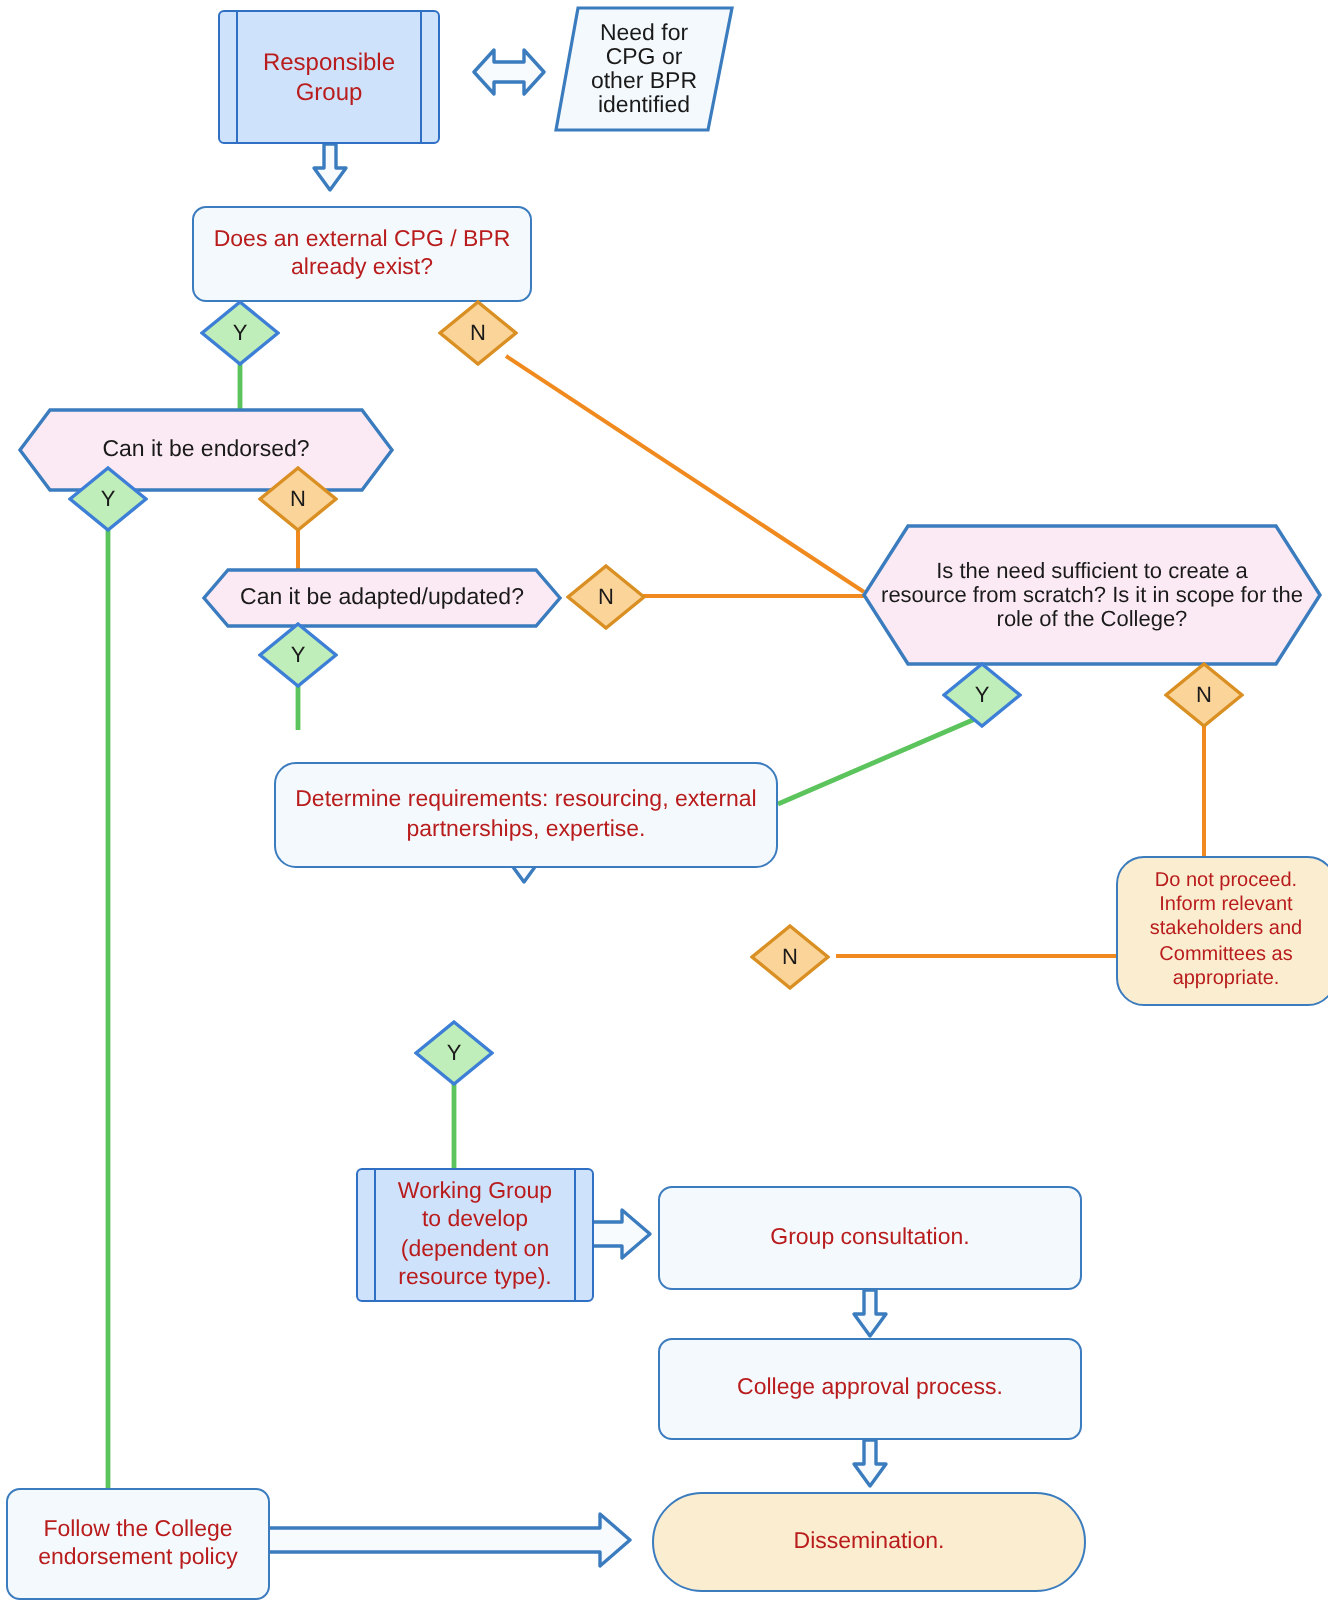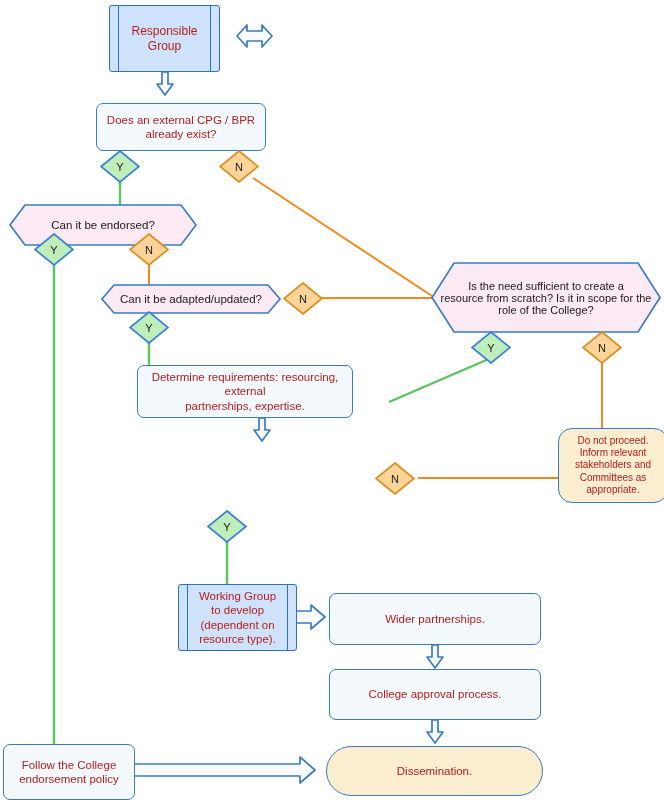--- a/index.html
+++ b/index.html
@@ -85,20 +85,28 @@
 
     <g>
       <path class="ba" d="M 118 764 L 300 764 L 300 757 L 315 770 L 300 783 L 300 776 L 118 776 Z"></path>
     </g>
   </svg>
 
   <div class="node predef" style="left:109px;top:5px;width:111px;height:67px;font-size:12px;">
     <span class="lbl">Responsible<br>Group</span>
   </div>
 
+  <div class="hexwrap" style="left:276px;top:2px;width:92px;height:65px;">
+    <svg class="hexsvg" width="92" height="65" viewBox="0 0 92 65">
+      <path d="M 13 2 L 90 2 L 78 63 L 2 63 Z" fill="#f4f9fd" stroke="#3b7cbf" stroke-width="1.6"></path>
+    </svg>
+    <div class="hextext" style="font-size:11.5px;">
+      <span class="lbl">Need for<br>CPG or<br>other BPR<br>identified</span>
+    </div>
+  </div>
 
   <div class="node proc" style="left:96px;top:103px;width:170px;height:48px;font-size:11.5px;">
     <span class="lbl">Does an external CPG / BPR<br>already exist?</span>
   </div>
 
   <div class="dia" style="left:100px;top:150px;">
     <svg width="40" height="33" viewBox="0 0 40 33">
         <path d="M20 1 L39 16.5 L20 32 L1 16.5 Z" fill="#bfeeba" stroke="#3d7fd6" stroke-width="1.7"></path>
       </svg>
     <span class="dtxt">Y</span>
@@ -173,21 +181,21 @@
     <span class="dtxt">Y</span>
   </div>
 
   <div class="dia" style="left:582px;top:331px;">
     <svg width="40" height="33" viewBox="0 0 40 33">
         <path d="M20 1 L39 16.5 L20 32 L1 16.5 Z" fill="#fbd49a" stroke="#d98f22" stroke-width="1.7"></path>
       </svg>
     <span class="dtxt">N</span>
   </div>
 
-  <div class="node proc" style="left:137px;top:365px;width:216px;height:53px;font-size:11.5px;">
+  <div class="node proc" style="left:137px;top:381px;width:252px;height:53px;font-size:11.5px;border-radius:11px;">
     <span class="lbl">Determine requirements: resourcing, external<br>partnerships, expertise.</span>
   </div>
 
 
   <div class="dia" style="left:375px;top:462px;">
     <svg width="40" height="33" viewBox="0 0 40 33">
         <path d="M20 1 L39 16.5 L20 32 L1 16.5 Z" fill="#fbd49a" stroke="#d98f22" stroke-width="1.7"></path>
       </svg>
     <span class="dtxt">N</span>
   </div>
@@ -201,21 +209,21 @@
 
   <div class="node roundbox" style="left:558px;top:428px;width:110px;height:75px;font-size:10px;">
     <span class="lbl">Do not proceed.<br>Inform relevant<br>stakeholders and<br>Committees as<br>appropriate.</span>
   </div>
 
   <div class="node predef" style="left:136px;top:584px;width:119px;height:67px;font-size:11.5px;margin-left:42px;">
     <span class="lbl">Working Group<br>to develop<br>(dependent on<br>resource type).</span>
   </div>
 
   <div class="node proc" style="left:329px;top:593px;width:212px;height:52px;font-size:11.5px;">
-    <span class="lbl">Wider partnerships.</span>
+    <span class="lbl">Group consultation.</span>
   </div>
 
   <div class="node proc" style="left:329px;top:669px;width:212px;height:51px;font-size:11.5px;">
     <span class="lbl">College approval process.</span>
   </div>
 
   <div class="node term" style="left:326px;top:746px;width:217px;height:50px;font-size:11.5px;">
     <span class="lbl">Dissemination.</span>
   </div>
 

